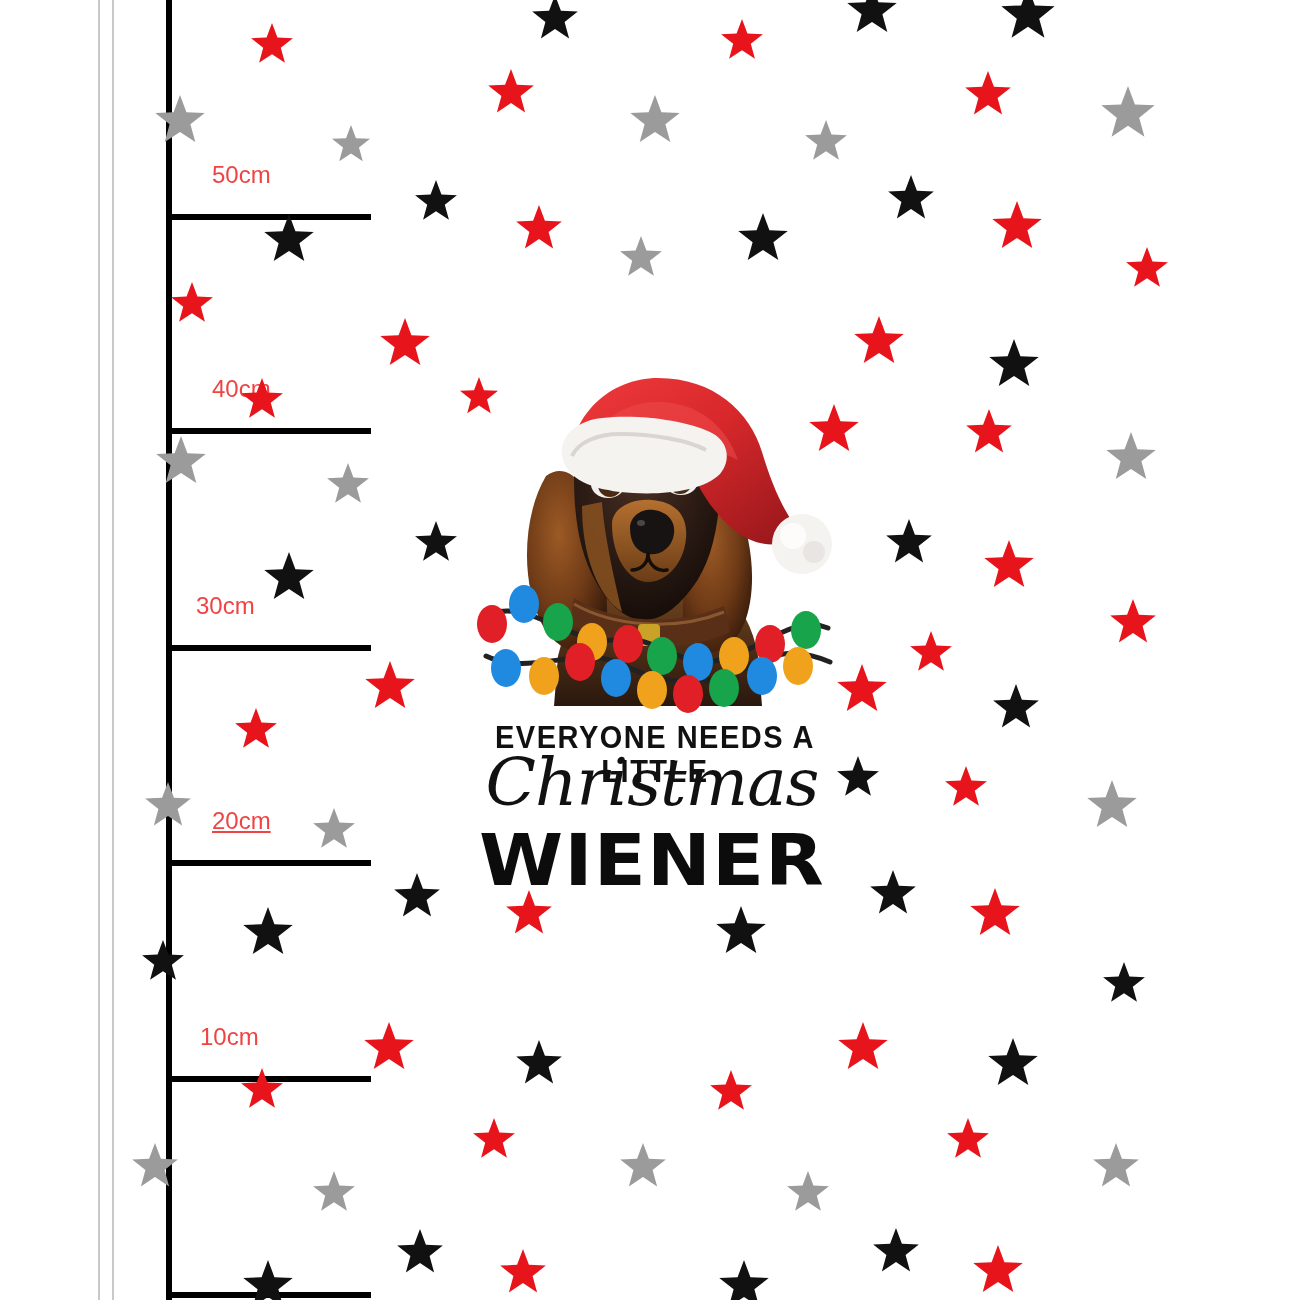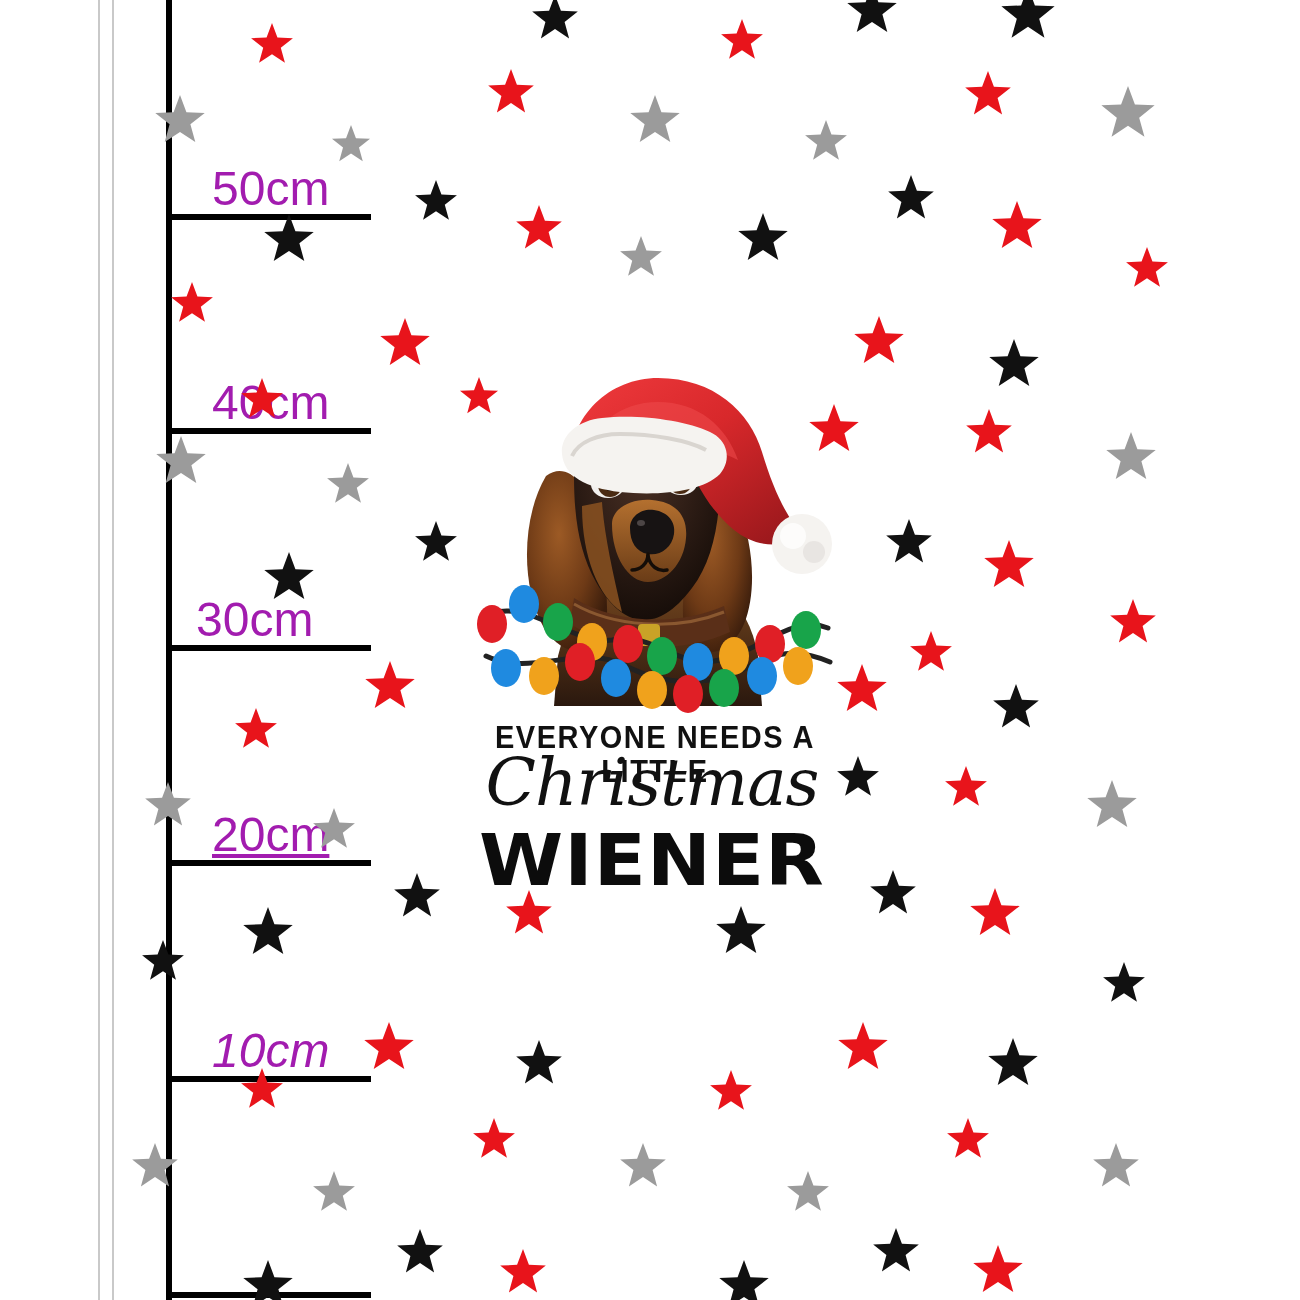--- a/index.html
+++ b/index.html
@@ -43,22 +43,22 @@
   }
   .ruler-tick {
     position: absolute;
     left: 166px;
     width: 205px;
     height: 6px;
     background: #000000;
   }
   .ruler-label {
     position: absolute;
-    color: #a21caf;
-    font-size: 48px;
+    color: #ef4444;
+    font-size: 24px;
     font-family: "Liberation Sans", sans-serif;
     letter-spacing: 0px;
     white-space: nowrap;
   }
 
   
   .star {
     position: absolute;
     display: block;
   }
@@ -134,21 +134,21 @@
   <div id="ruler-marks">
       <div class="ruler-tick" style="top: 214px;"></div>
       <div class="ruler-label" style="left: 212px; top: 161px;">50cm</div>
       <div class="ruler-tick" style="top: 428px;"></div>
       <div class="ruler-label" style="left: 212px; top: 375px;">40cm</div>
       <div class="ruler-tick" style="top: 645px;"></div>
       <div class="ruler-label" style="left: 196px; top: 592px;">30cm</div>
       <div class="ruler-tick" style="top: 860px;"></div>
       <div class="ruler-label" style="left: 212px; top: 807px; text-decoration: underline;">20cm</div>
       <div class="ruler-tick" style="top: 1076px;"></div>
-      <div class="ruler-label" style="left: 212px; top: 1023px; font-style: italic;">10cm</div>
+      <div class="ruler-label" style="left: 200px; top: 1023px;">10cm</div>
       <div class="ruler-tick" style="top: 1292px;"></div>
     </div>
 
   <div id="starfield">
       <svg width="48" height="48" viewBox="0 0 48 48" class="star" style="left: 531px; top: -6px;">
         <polygon points="24.00,1.00 29.92,16.85 46.83,17.58 33.59,28.11 38.11,44.42 24.00,35.08 9.89,44.42 14.41,28.11 1.17,17.58 18.08,16.85" fill="#111111"></polygon>
       </svg>
       <svg width="52" height="52" viewBox="0 0 52 52" class="star" style="left: 846px; top: -16px;">
         <polygon points="26.00,1.00 32.42,18.17 50.73,18.97 36.39,30.37 41.28,48.03 26.00,37.92 10.72,48.03 15.61,30.37 1.27,18.97 19.58,18.17" fill="#111111"></polygon>
       </svg>

